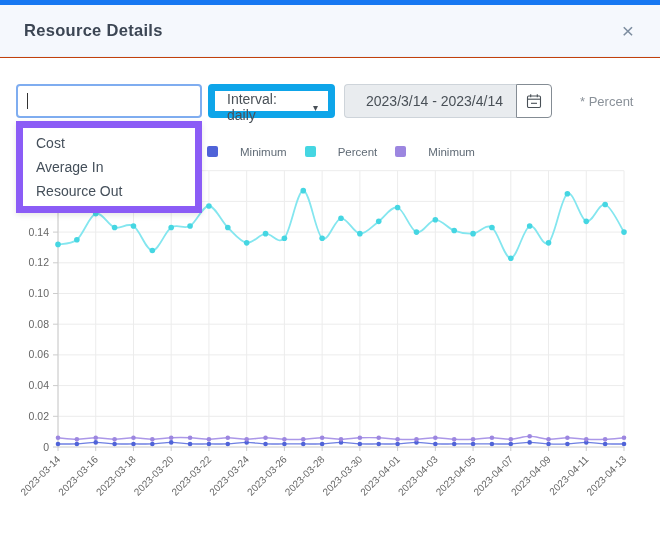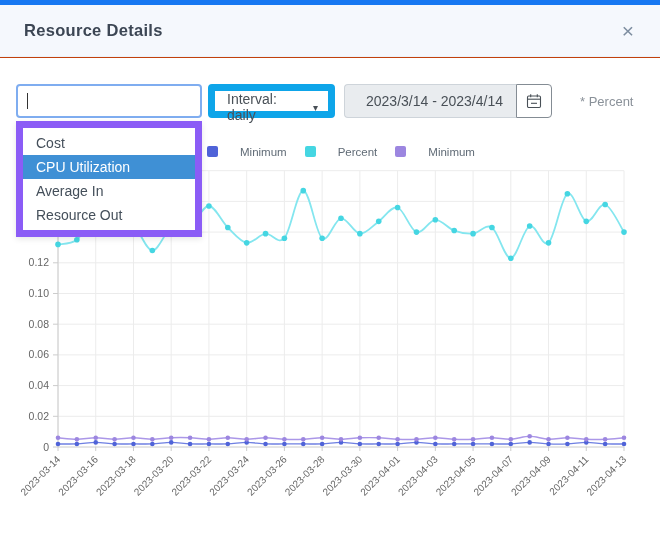--- a/index.html
+++ b/index.html
@@ -103,21 +103,20 @@
           <line x1="11.3" y1="1.2" x2="11.3" y2="4.2" stroke="#495057" stroke-width="1.1"></line>
           <line x1="5" y1="10.3" x2="11" y2="10.3" stroke="#495057" stroke-width="1.1"></line>
         </svg>
       </button>
     </div>
 
     <span class="unit-note">* Percent</span>
 
     <div class="menu" id="menu">
         <div class="menu-item">Cost</div>
-        <div class="menu-item active" style="background: rgb(63, 144, 213);">CPU Utilization</div>
         <div class="menu-item">Average In</div>
         <div class="menu-item">Resource Out</div>
       </div>
 
     <div class="legend" id="legend">
         <span class="legend-item">
           <span class="legend-swatch" style="background: rgb(79, 99, 216);"></span>
           <span class="legend-label">Minimum</span>
         </span>
         <span class="legend-item">

